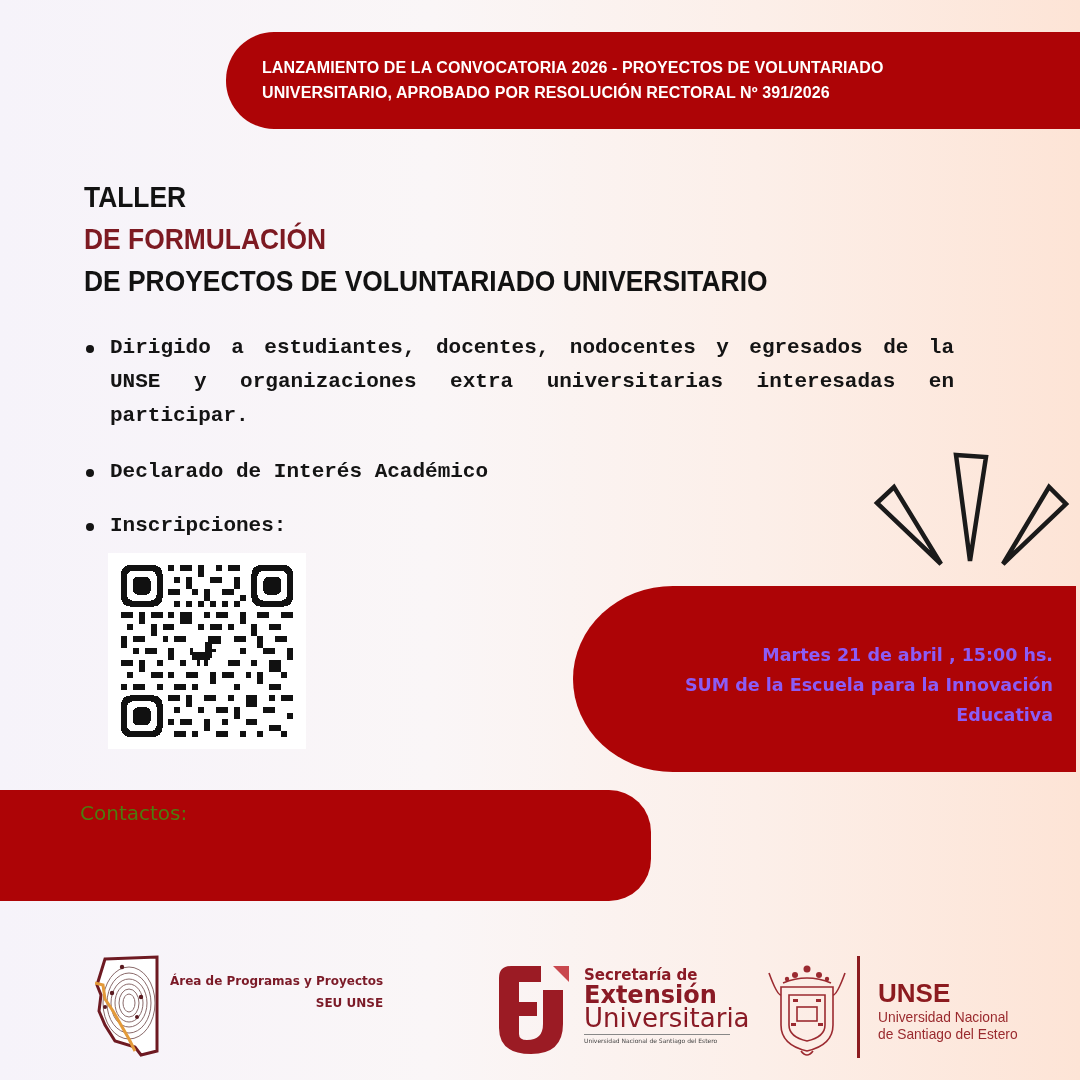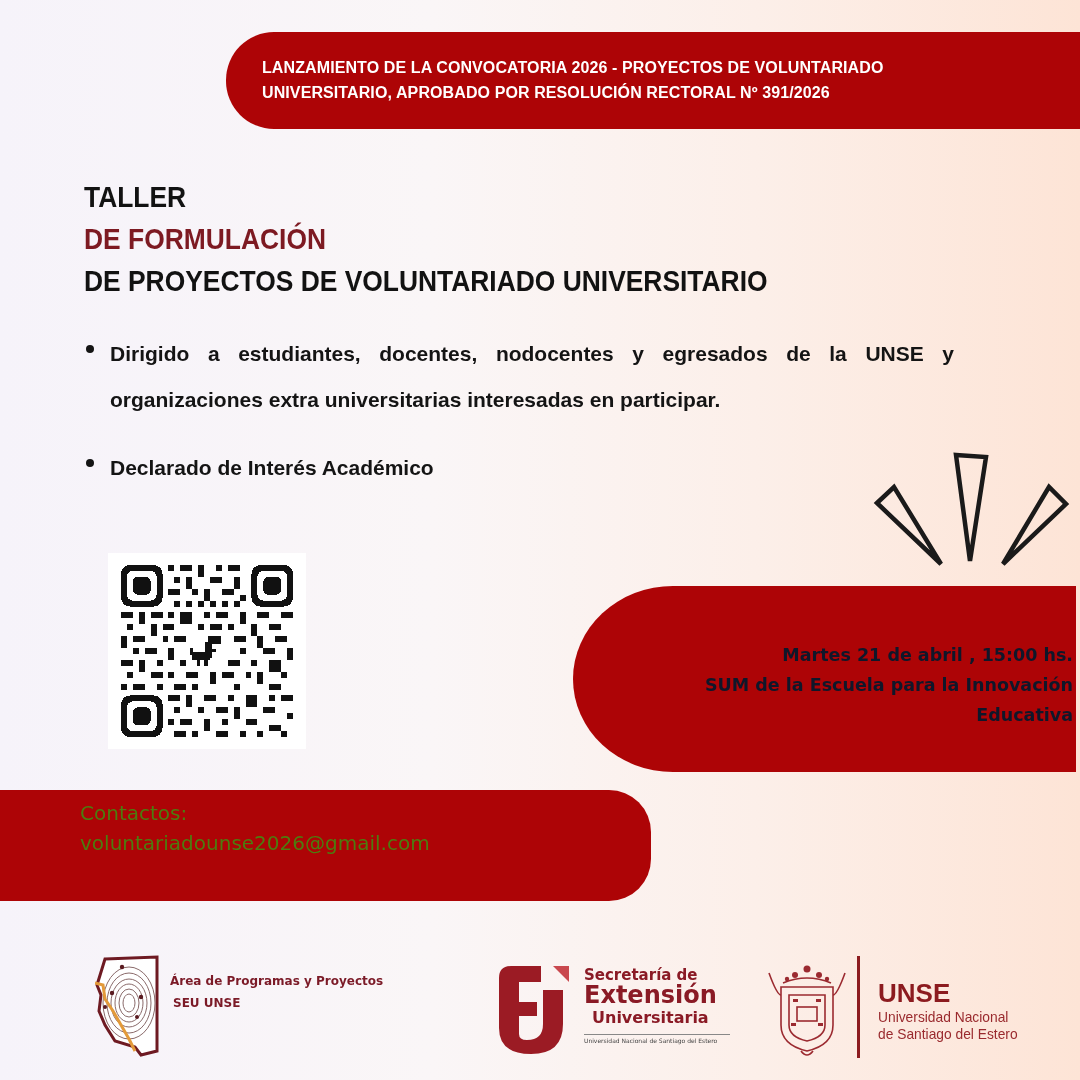--- a/index.html
+++ b/index.html
@@ -29,22 +29,22 @@
     font-size: 30px; line-height: 42px; transform: scaleX(0.88); transform-origin: left;
     white-space: nowrap;
   }
   .h-black { color: #121212; }
   .h-red { color: #7d1a22; }
 
   
   .bullets { position: absolute; left: 84px; top: 331px; width: 870px; }
   .bullet {
     position: relative; padding-left: 26px; color: #141414;
-    font-family: Liberation Sans, sans-serif; font-weight: bold;
-    font-size: 21px; line-height: 46px;
+    font-family: Liberation Mono, monospace; font-weight: bold;
+    font-size: 21px; line-height: 34px;
   }
   .bullet::before {
     content: ""; position: absolute; left: 2px; top: 14px; width: 8px; height: 8px;
     border-radius: 50%; background: #141414;
   }
   .bullet.justify { text-align: justify; }
   .b1 { margin-bottom: 22px; }
   .b2 { margin-bottom: 20px; }
 
   
@@ -56,47 +56,47 @@
 
   
   .burst { position: absolute; left: 0; top: 0; width: 1080px; height: 1080px; pointer-events: none; }
 
   
   .date-pill {
     position: absolute; left: 573px; top: 586px; width: 503px; height: 186px;
     border-radius: 100px 0 0 100px / 93px 0 0 93px;
   }
   .date-text {
-    position: absolute; right: 7px; top: 640px; width: 470px;
-    color: #0f172a; text-align: right; font-family: "DejaVu Sans", sans-serif;
+    position: absolute; right: 27px; top: 640px; width: 470px;
+    color: #8b5cf6; text-align: right; font-family: "DejaVu Sans", sans-serif;
     font-weight: bold; font-size: 17.5px; line-height: 30px;
   }
 
   
   .contact-pill {
     position: absolute; left: 0; top: 790px; width: 651px; height: 111px;
     border-radius: 0 42px 42px 0;
   }
   .contact-text {
     position: absolute; left: 80px; top: 798px; color: #4d7c0f;
     font-family: "DejaVu Sans", sans-serif; font-size: 20px; line-height: 30px;
   }
 
   
   .logo-area { position: absolute; left: 95px; top: 955px; }
   .area-text {
     position: absolute; left: 170px; top: 970px; color: #7b1a27;
     font-family: "DejaVu Sans", sans-serif; font-weight: bold; font-size: 12px; line-height: 22px;
   }
-  .area-text .l2 { padding-left: 3px; }
+  .area-text .l2 { padding-left: 3px; text-align: right; }
   .seu-logo { position: absolute; left: 497px; top: 964px; }
   .seu-text { position: absolute; left: 584px; top: 966px; color: #8a1a25; font-family: "DejaVu Sans", sans-serif; }
   .seu-text .s1 { font-size: 15px; font-weight: bold; line-height: 18px; }
   .seu-text .s2 { font-size: 24px; font-weight: bold; line-height: 22px; }
-  .seu-text .s3 { font-size: 16px; font-weight: bold; line-height: 24px; margin-left: 8px; }
+  .seu-text .s3 { font-size: 26px; font-weight: normal; line-height: 24px; }
   .seu-text .s4 { font-size: 6px; color: #444; border-top: 1px solid #888; margin-top: 4px; padding-top: 2px; width: 146px; }
 
   .crest { position: absolute; left: 767px; top: 955px; }
   .unse-divider { position: absolute; left: 857px; top: 956px; width: 3px; height: 102px; background: #8c1b1f; }
   .unse-text { position: absolute; left: 878px; top: 978px; color: #8c1b1f; font-family: "Liberation Sans", sans-serif; }
   .unse-text .u1 { font-size: 26px; font-weight: bold; line-height: 30px; }
   .unse-text .u2 { font-size: 15px; line-height: 17px; color: #9a2a2e; transform: scaleX(0.92); transform-origin: left; white-space: nowrap; }
 </style>
 </head>
 <body>
@@ -109,20 +109,21 @@
 
 <div class="heading">
   <div class="h-black">TALLER</div>
   <div class="h-red">DE FORMULACIÓN</div>
   <div class="h-black">DE PROYECTOS DE VOLUNTARIADO UNIVERSITARIO</div>
 </div>
 
 <div class="bullets">
   <div class="bullet justify b1">Dirigido a estudiantes, docentes,  nodocentes y egresados de la UNSE y organizaciones extra universitarias interesadas en participar.</div>
   <div class="bullet b2">Declarado de Interés Académico</div>
+  <div class="bullet">Inscripciones:</div>
 </div>
 
 <div class="qr">
   <svg viewBox="0 0 29 29" shape-rendering="crispEdges">
     <rect width="29" height="29" fill="#fff"></rect>
 
     <g fill="#111">
       <rect x="0" y="0" width="7" height="7" rx="1.5"></rect>
         <rect x="22" y="0" width="7" height="7" rx="1.5"></rect>
         <rect x="0" y="22" width="7" height="7" rx="1.5"></rect>
@@ -263,21 +264,20 @@
 <div class="date-pill red"></div>
 <div class="date-text">
   <div>Martes 21 de abril , 15:00 hs.</div>
   <div>SUM de la Escuela para la Innovación</div>
   <div>Educativa</div>
 </div>
 
 <div class="contact-pill red"></div>
 <div class="contact-text">
   <div>Contactos:</div>
-  <div>voluntariadounse2026@gmail.com</div>
 </div>
 
 <svg class="logo-area" width="68" height="102" viewBox="0 0 68 102">
   <path d="M10 4 L62 2 L62 96 L46 100 L40 92 L20 86 L10 70 L4 56 L6 40 L2 30 Z" fill="#fff" stroke="#6e1a22" stroke-width="3"></path>
   <g fill="none" stroke="#8a6a6a" stroke-width="1">
     <ellipse cx="34" cy="48" rx="6" ry="9"></ellipse>
       <ellipse cx="34" cy="48" rx="10" ry="14"></ellipse>
       <ellipse cx="34" cy="48" rx="14" ry="19"></ellipse>
       <ellipse cx="34" cy="48" rx="18" ry="24"></ellipse>
       <ellipse cx="34" cy="48" rx="22" ry="30"></ellipse>

